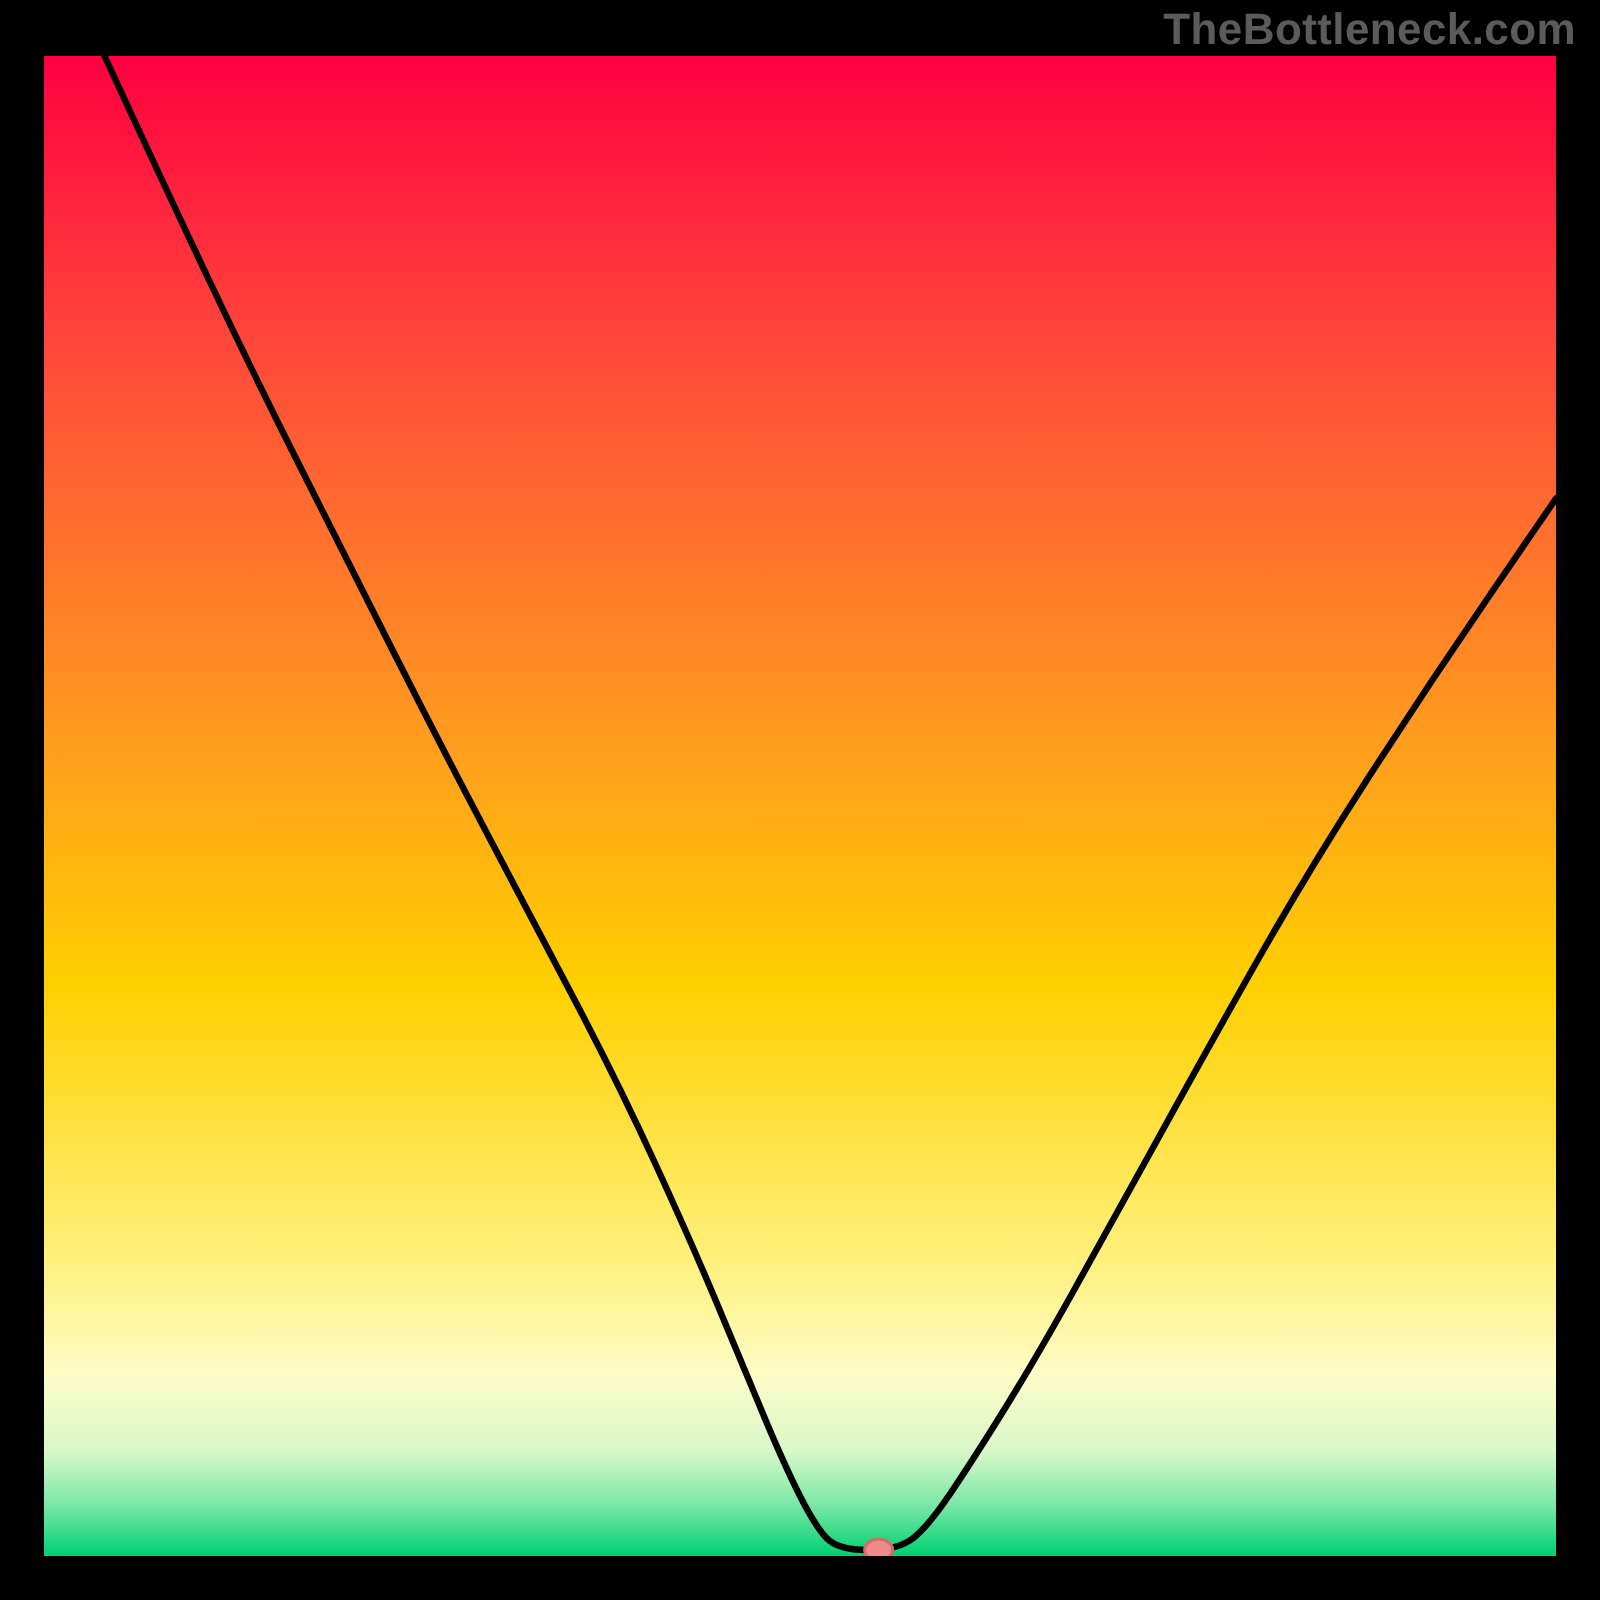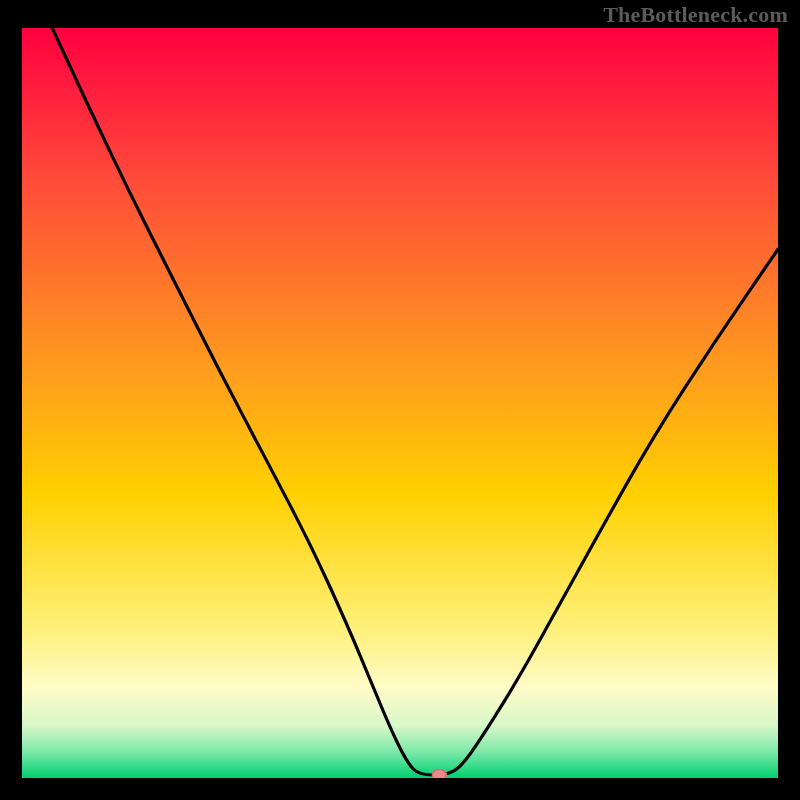--- a/index.html
+++ b/index.html
@@ -13,21 +13,21 @@
   .frame {
     position: relative;
     width: 800px;
     height: 800px;
     background: #000;
   }
   .watermark {
     position: absolute;
     top: 2px;
     right: 12px;
-    font-family: Liberation Serif, serif;
+    font-family: Liberation Sans, sans-serif;
     font-size: 22px;
     font-weight: 600;
     color: #5b5b5b;
     letter-spacing: 0.2px;
     user-select: none;
   }
   .plot {
     position: absolute;
     left: 22px;
     top: 28px;

